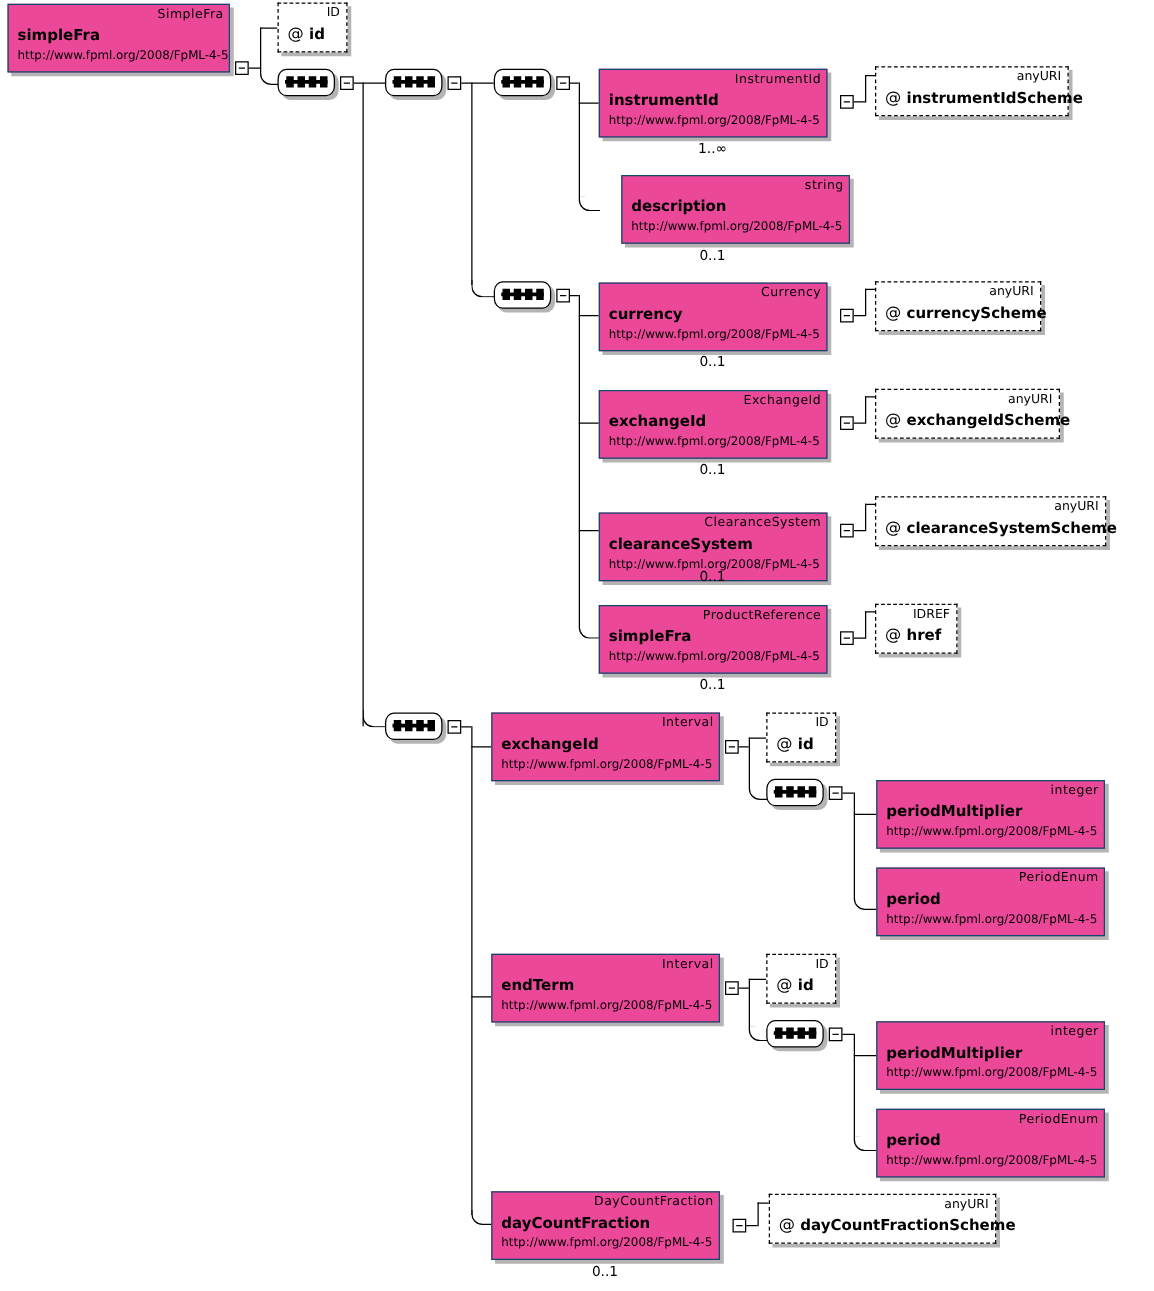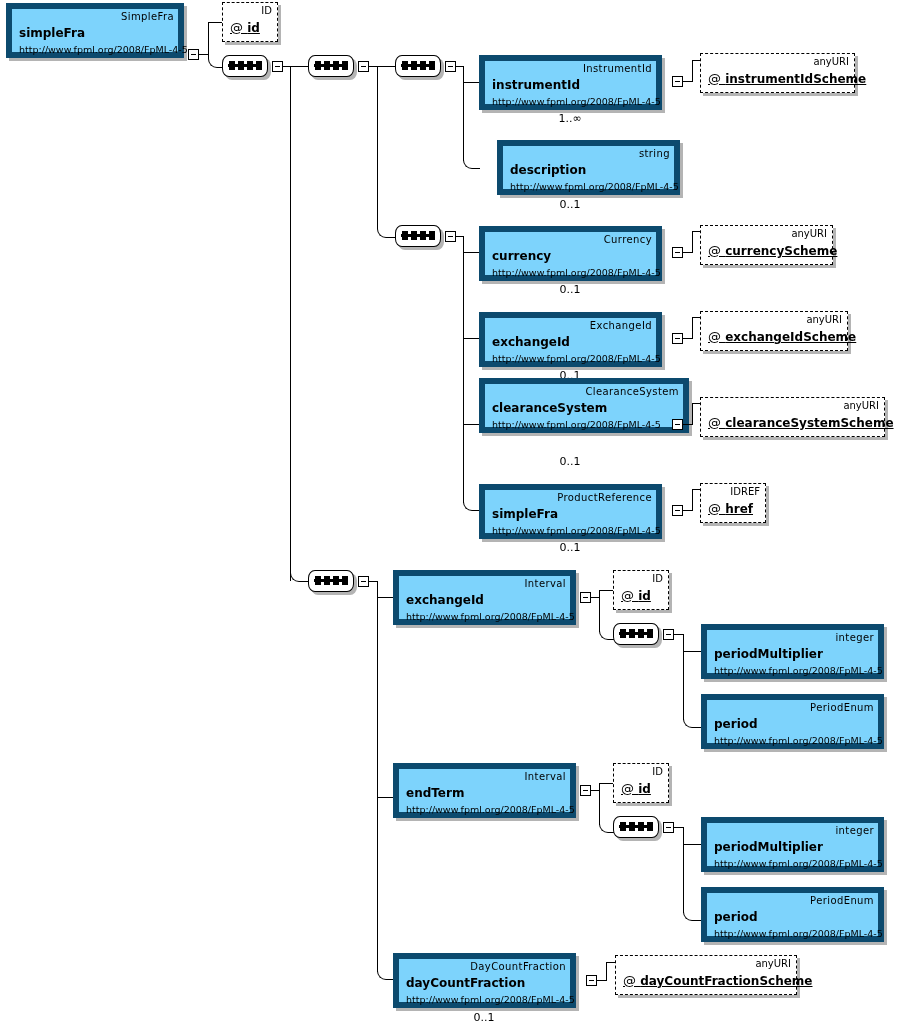--- a/index.html
+++ b/index.html
@@ -3,22 +3,22 @@
 <meta charset="utf-8">
 <style>
   html,body{margin:0;padding:0;background:#ffffff;}
   body{font-family:"DejaVu Sans","Liberation Sans",sans-serif;}
   #canvas{position:relative;width:923px;height:1033px;background:#fff;overflow:hidden;}
 
   
   .el-box{
     position:absolute;
     box-sizing:border-box;
-    background:#7dd3fc;
-    border:6px solid #0c4a6e;
+    background:#ec4899;
+    border:1px solid #0c4a6e;
     box-shadow:3px 3px 0 0 #b4b4b4;
   }
   .el-type{
     position:absolute;
     top:2px; right:4px;
     font-size:10px;
     color:#000;
     letter-spacing:0.4px;
     white-space:nowrap;
   }
@@ -53,21 +53,20 @@
     color:#000;
     white-space:nowrap;
   }
   .attr-name{
     position:absolute;
     left:7px; top:17px;
     font-size:12px;
     font-weight:bold;
     color:#000;
     white-space:nowrap;
-    text-decoration:underline;
   }
   .attr-name .at{font-weight:normal;font-size:13px;}
 
   
   .seq{
     position:absolute;
     width:48px;height:24px;
     box-sizing:border-box;
   }
   .seq .body{
@@ -253,21 +252,21 @@
   <div class="toggle" style="left:672px;top:333px;"></div>
   <div class="h-line" style="left:683px;top:338px;width:9px;"></div>
   <div class="v-line" style="left:692px;top:317px;height:22px;"></div>
   <div class="h-line" style="left:692px;top:317px;width:8px;"></div>
 
   <div class="attr-box" style="left:700px;top:311px;width:148px;height:40px;">
     <span class="attr-type">anyURI</span>
     <span class="attr-name"><span class="at">@</span>&nbsp;<span>exchangeIdScheme</span></span>
   </div>
 
-  <div class="el-box" style="left:479px;top:378px;width:210px;height:55px;text-align:center;">
+  <div class="el-box" style="left:479px;top:410px;width:183px;height:55px;text-align:center;">
     <span class="el-type">ClearanceSystem</span>
     <span class="el-name">clearanceSystem</span>
     <span class="el-ns">http://www.fpml.org/2008/FpML-4-5</span>
   </div>
   <div class="card" style="left:520px;top:455px;width:100px;">0..1</div>
   <div class="toggle" style="left:672px;top:419px;"></div>
   <div class="h-line" style="left:683px;top:424px;width:9px;"></div>
   <div class="v-line" style="left:692px;top:403px;height:22px;"></div>
   <div class="h-line" style="left:692px;top:403px;width:8px;"></div>
 

